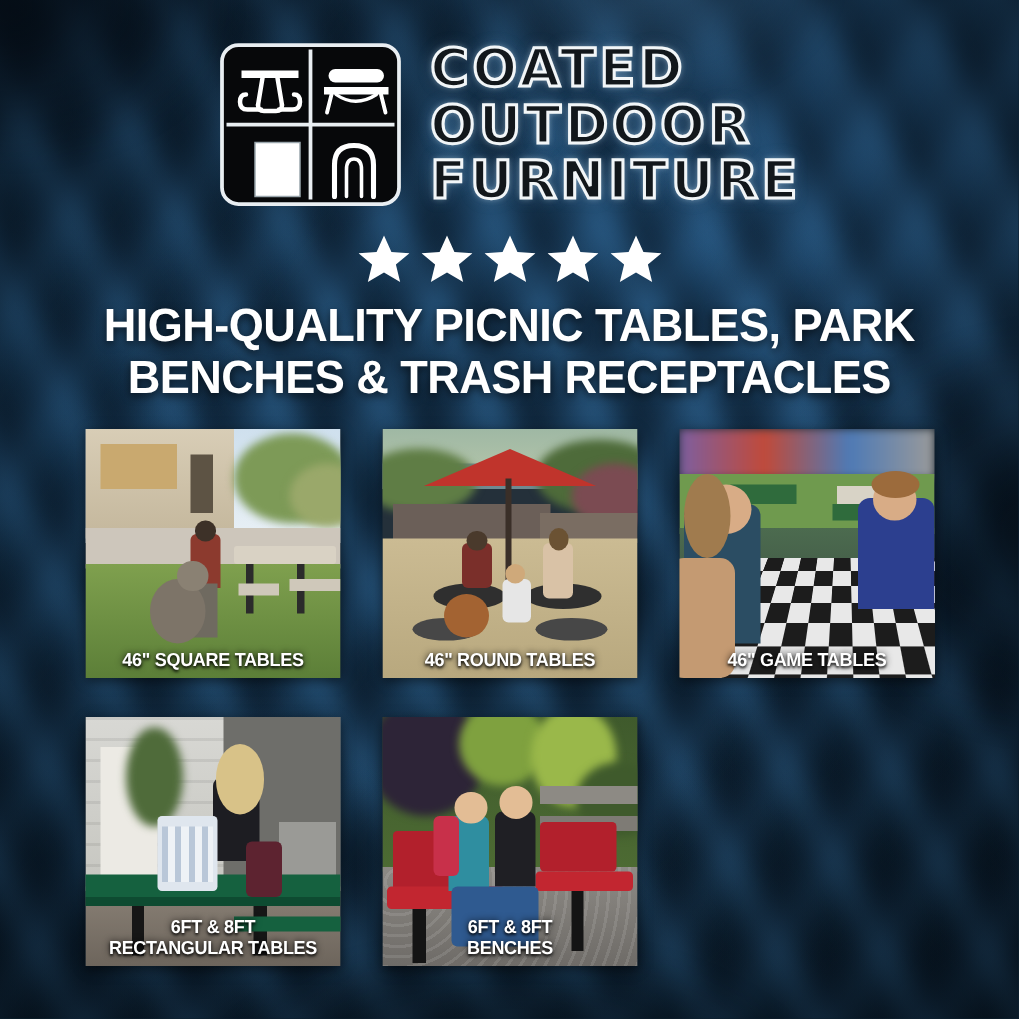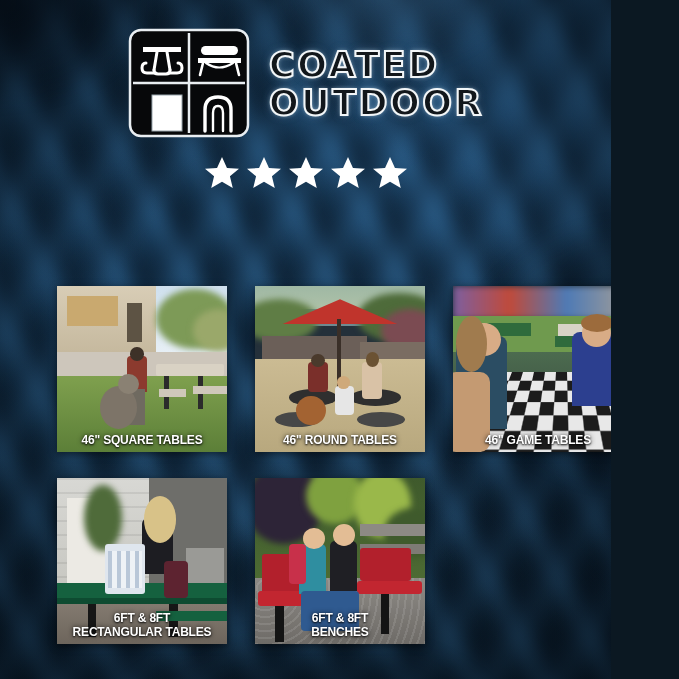--- a/index.html
+++ b/index.html
@@ -9,21 +9,21 @@
   }
   body {
     width: 679px;
     height: 679px;
     overflow: hidden;
     font-family: "Liberation Sans", sans-serif;
   }
 
   #poster {
     position: relative;
-    width: 611px;
+    width: 679px;
     height: 679px;
     overflow: hidden;
     background: #102231;
   }
 
   
   .bg-layer {
     position: absolute;
     inset: 0;
     overflow: hidden;
@@ -266,20 +266,21 @@
 
         <g fill="none" stroke="#ffffff" stroke-width="3.4" stroke-linecap="round">
           <path d="M78 104 L78 83 q0 -13 13 -13 q13 0 13 13 L104 104"></path>
           <path d="M86 104 L86 86 q0 -7 5 -7 q5 0 5 7 L96 104" stroke-width="2.4"></path>
         </g>
       </svg>
 
       <div class="logo-text">
         <div class="logo-line">COATED</div>
         <div class="logo-line">OUTDOOR</div>
+        <div class="logo-line">FURNITURE</div>
       </div>
     </div>
 
     <div class="stars" id="star-row">
         <svg class="star" viewBox="0 0 24 23">
           <path d="M12 0.6 L15.5 8.3 L24 8.9 L17.6 14.2 L19.6 22.4 L12 18 L4.4 22.4 L6.4 14.2 L0 8.9 L8.5 8.3 Z" fill="#ffffff"></path>
         </svg>
         <svg class="star" viewBox="0 0 24 23">
           <path d="M12 0.6 L15.5 8.3 L24 8.9 L17.6 14.2 L19.6 22.4 L12 18 L4.4 22.4 L6.4 14.2 L0 8.9 L8.5 8.3 Z" fill="#ffffff"></path>
         </svg>
@@ -287,20 +288,24 @@
           <path d="M12 0.6 L15.5 8.3 L24 8.9 L17.6 14.2 L19.6 22.4 L12 18 L4.4 22.4 L6.4 14.2 L0 8.9 L8.5 8.3 Z" fill="#ffffff"></path>
         </svg>
         <svg class="star" viewBox="0 0 24 23">
           <path d="M12 0.6 L15.5 8.3 L24 8.9 L17.6 14.2 L19.6 22.4 L12 18 L4.4 22.4 L6.4 14.2 L0 8.9 L8.5 8.3 Z" fill="#ffffff"></path>
         </svg>
         <svg class="star" viewBox="0 0 24 23">
           <path d="M12 0.6 L15.5 8.3 L24 8.9 L17.6 14.2 L19.6 22.4 L12 18 L4.4 22.4 L6.4 14.2 L0 8.9 L8.5 8.3 Z" fill="#ffffff"></path>
         </svg>
       </div>
 
+    <div class="headline">
+      <span class="hl-line">HIGH-QUALITY PICNIC TABLES, PARK</span>
+      <span class="hl-line">BENCHES &amp; TRASH RECEPTACLES</span>
+    </div>
 
     <div class="grid">
 
       <div class="tile">
         <div class="tile-photo">
           <div class="sky" style="height:46%;background:linear-gradient(#cfe0ee,#eaf1f6)"></div>
           <div class="rect" style="left:0;top:0;width:58%;height:44%;background:linear-gradient(#d8cdb6,#c4b79c)"></div>
           <div class="rect" style="left:6%;top:6%;width:30%;height:18%;background:#c9a96f"></div>
           <div class="rect" style="left:41%;top:10%;width:9%;height:24%;background:#5d5344"></div>
           <div class="blob softer" style="left:58%;top:2%;width:46%;height:36%;background:#7d9a57"></div>

